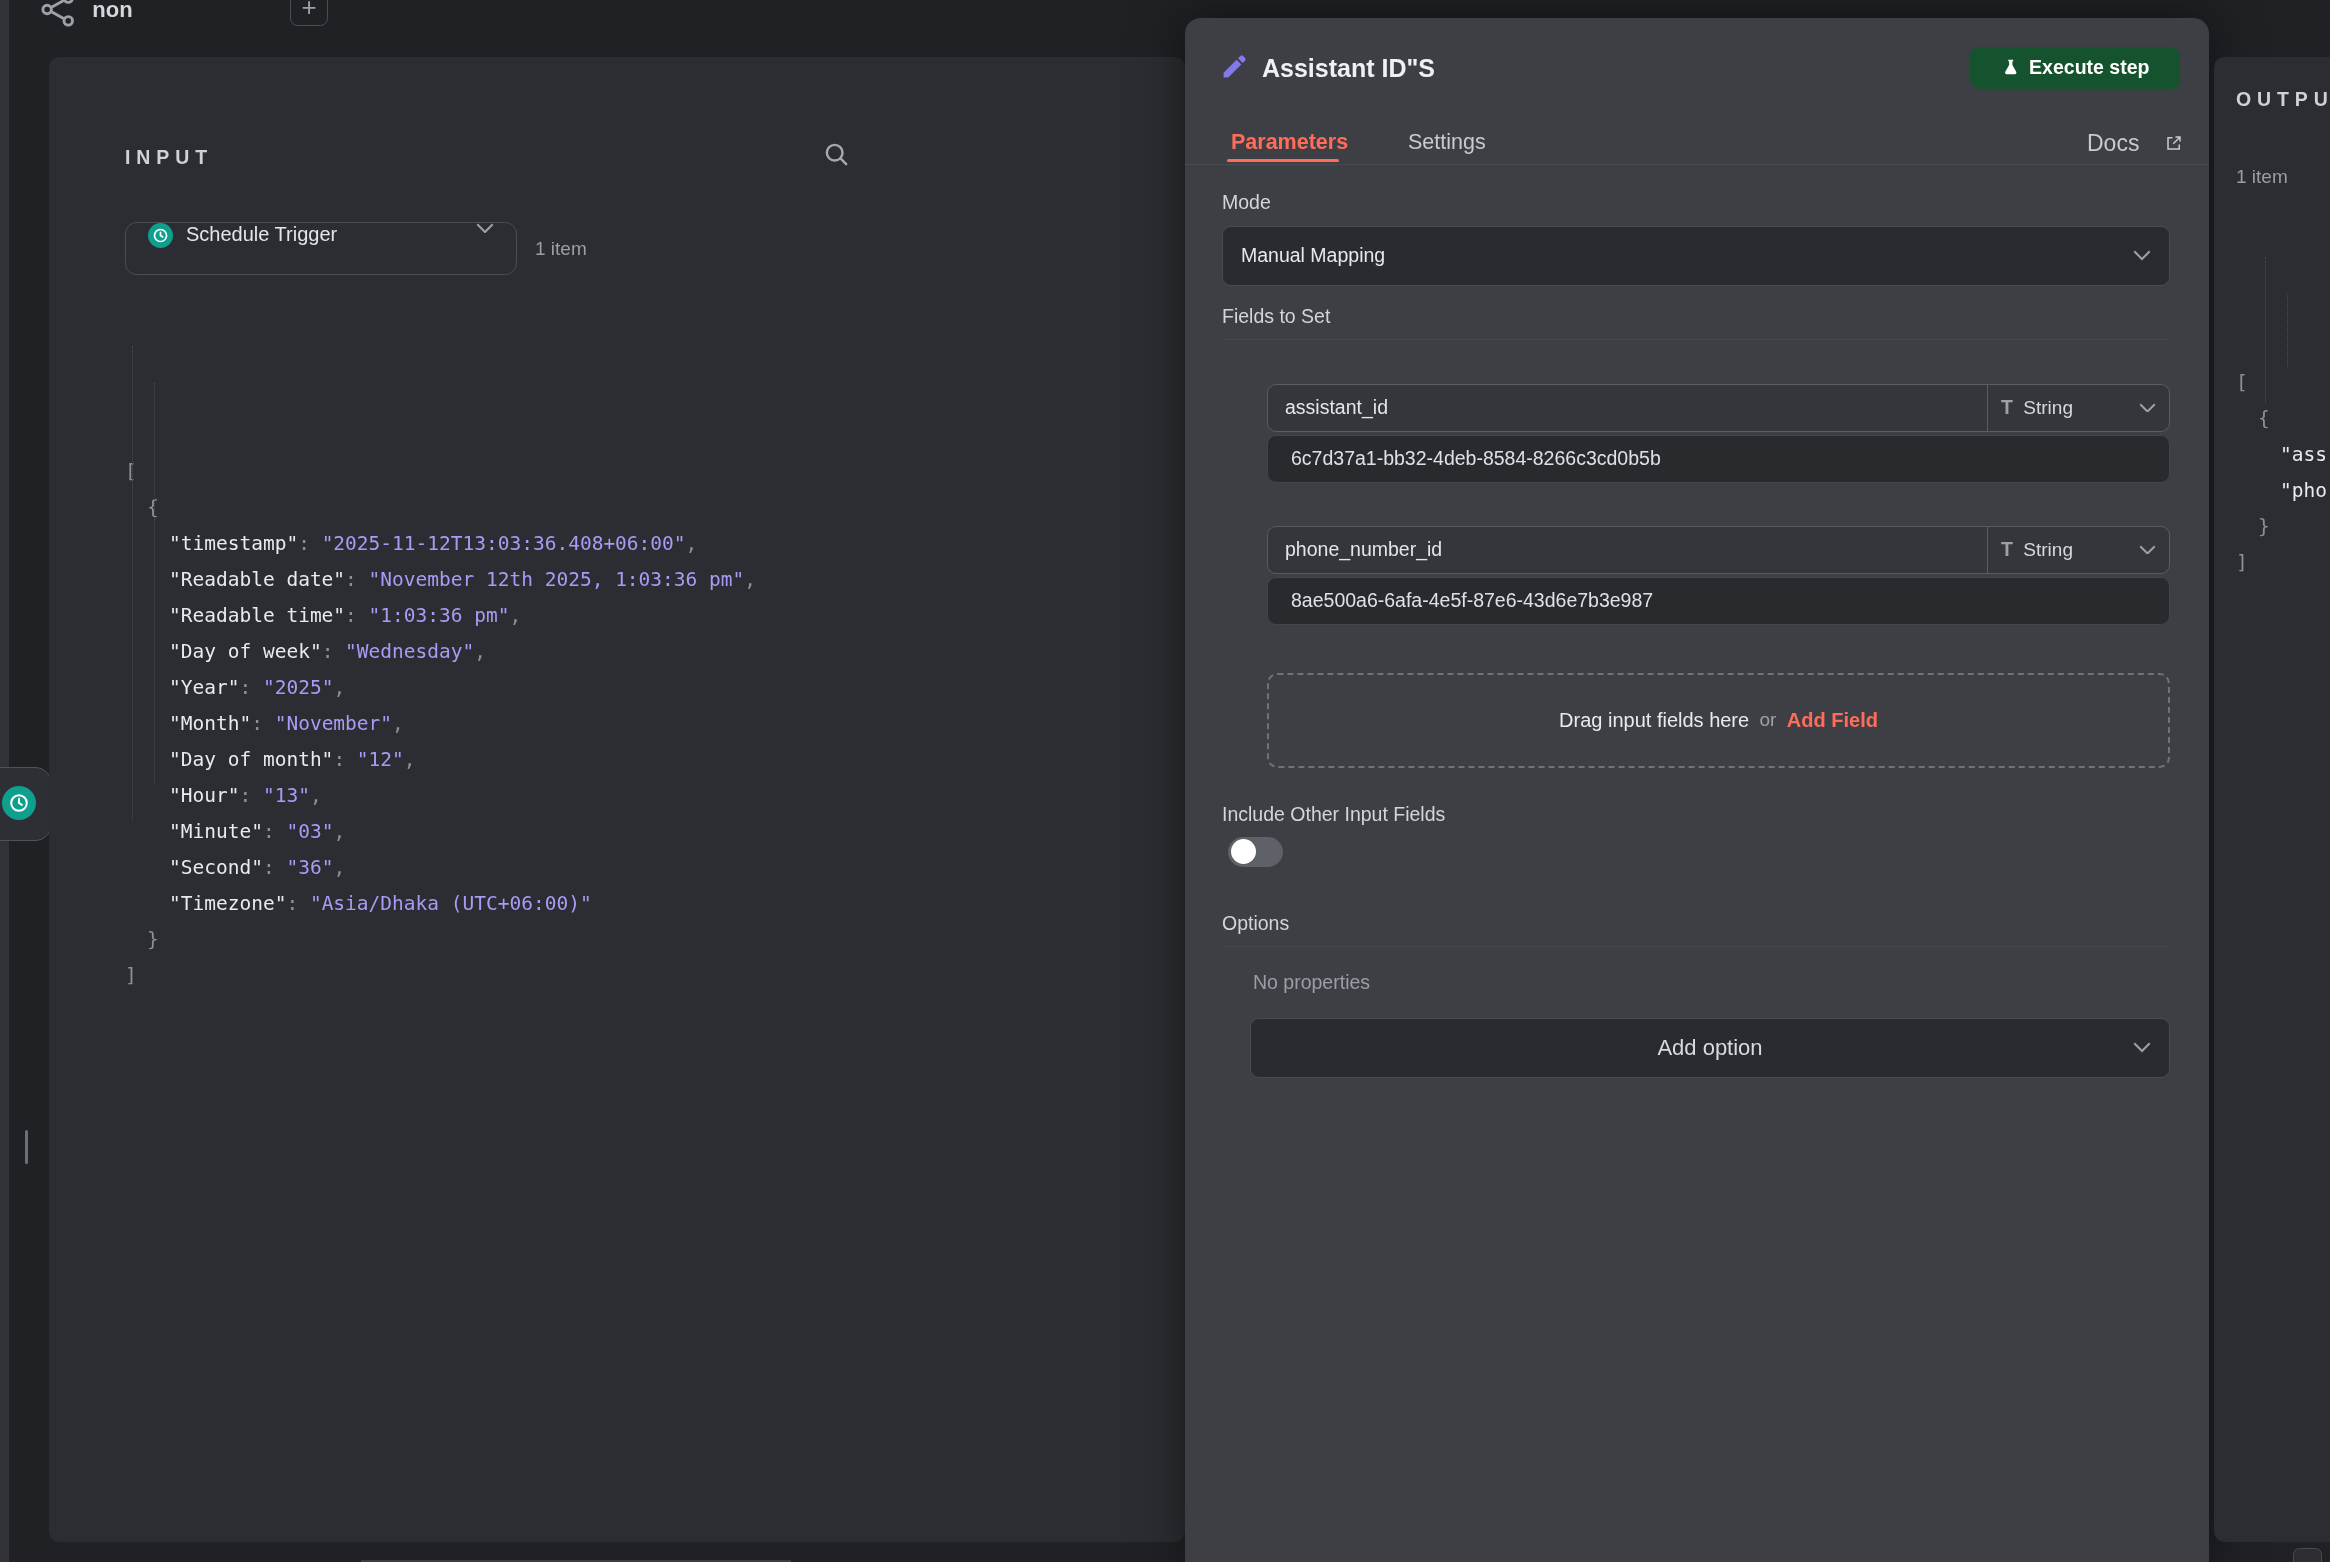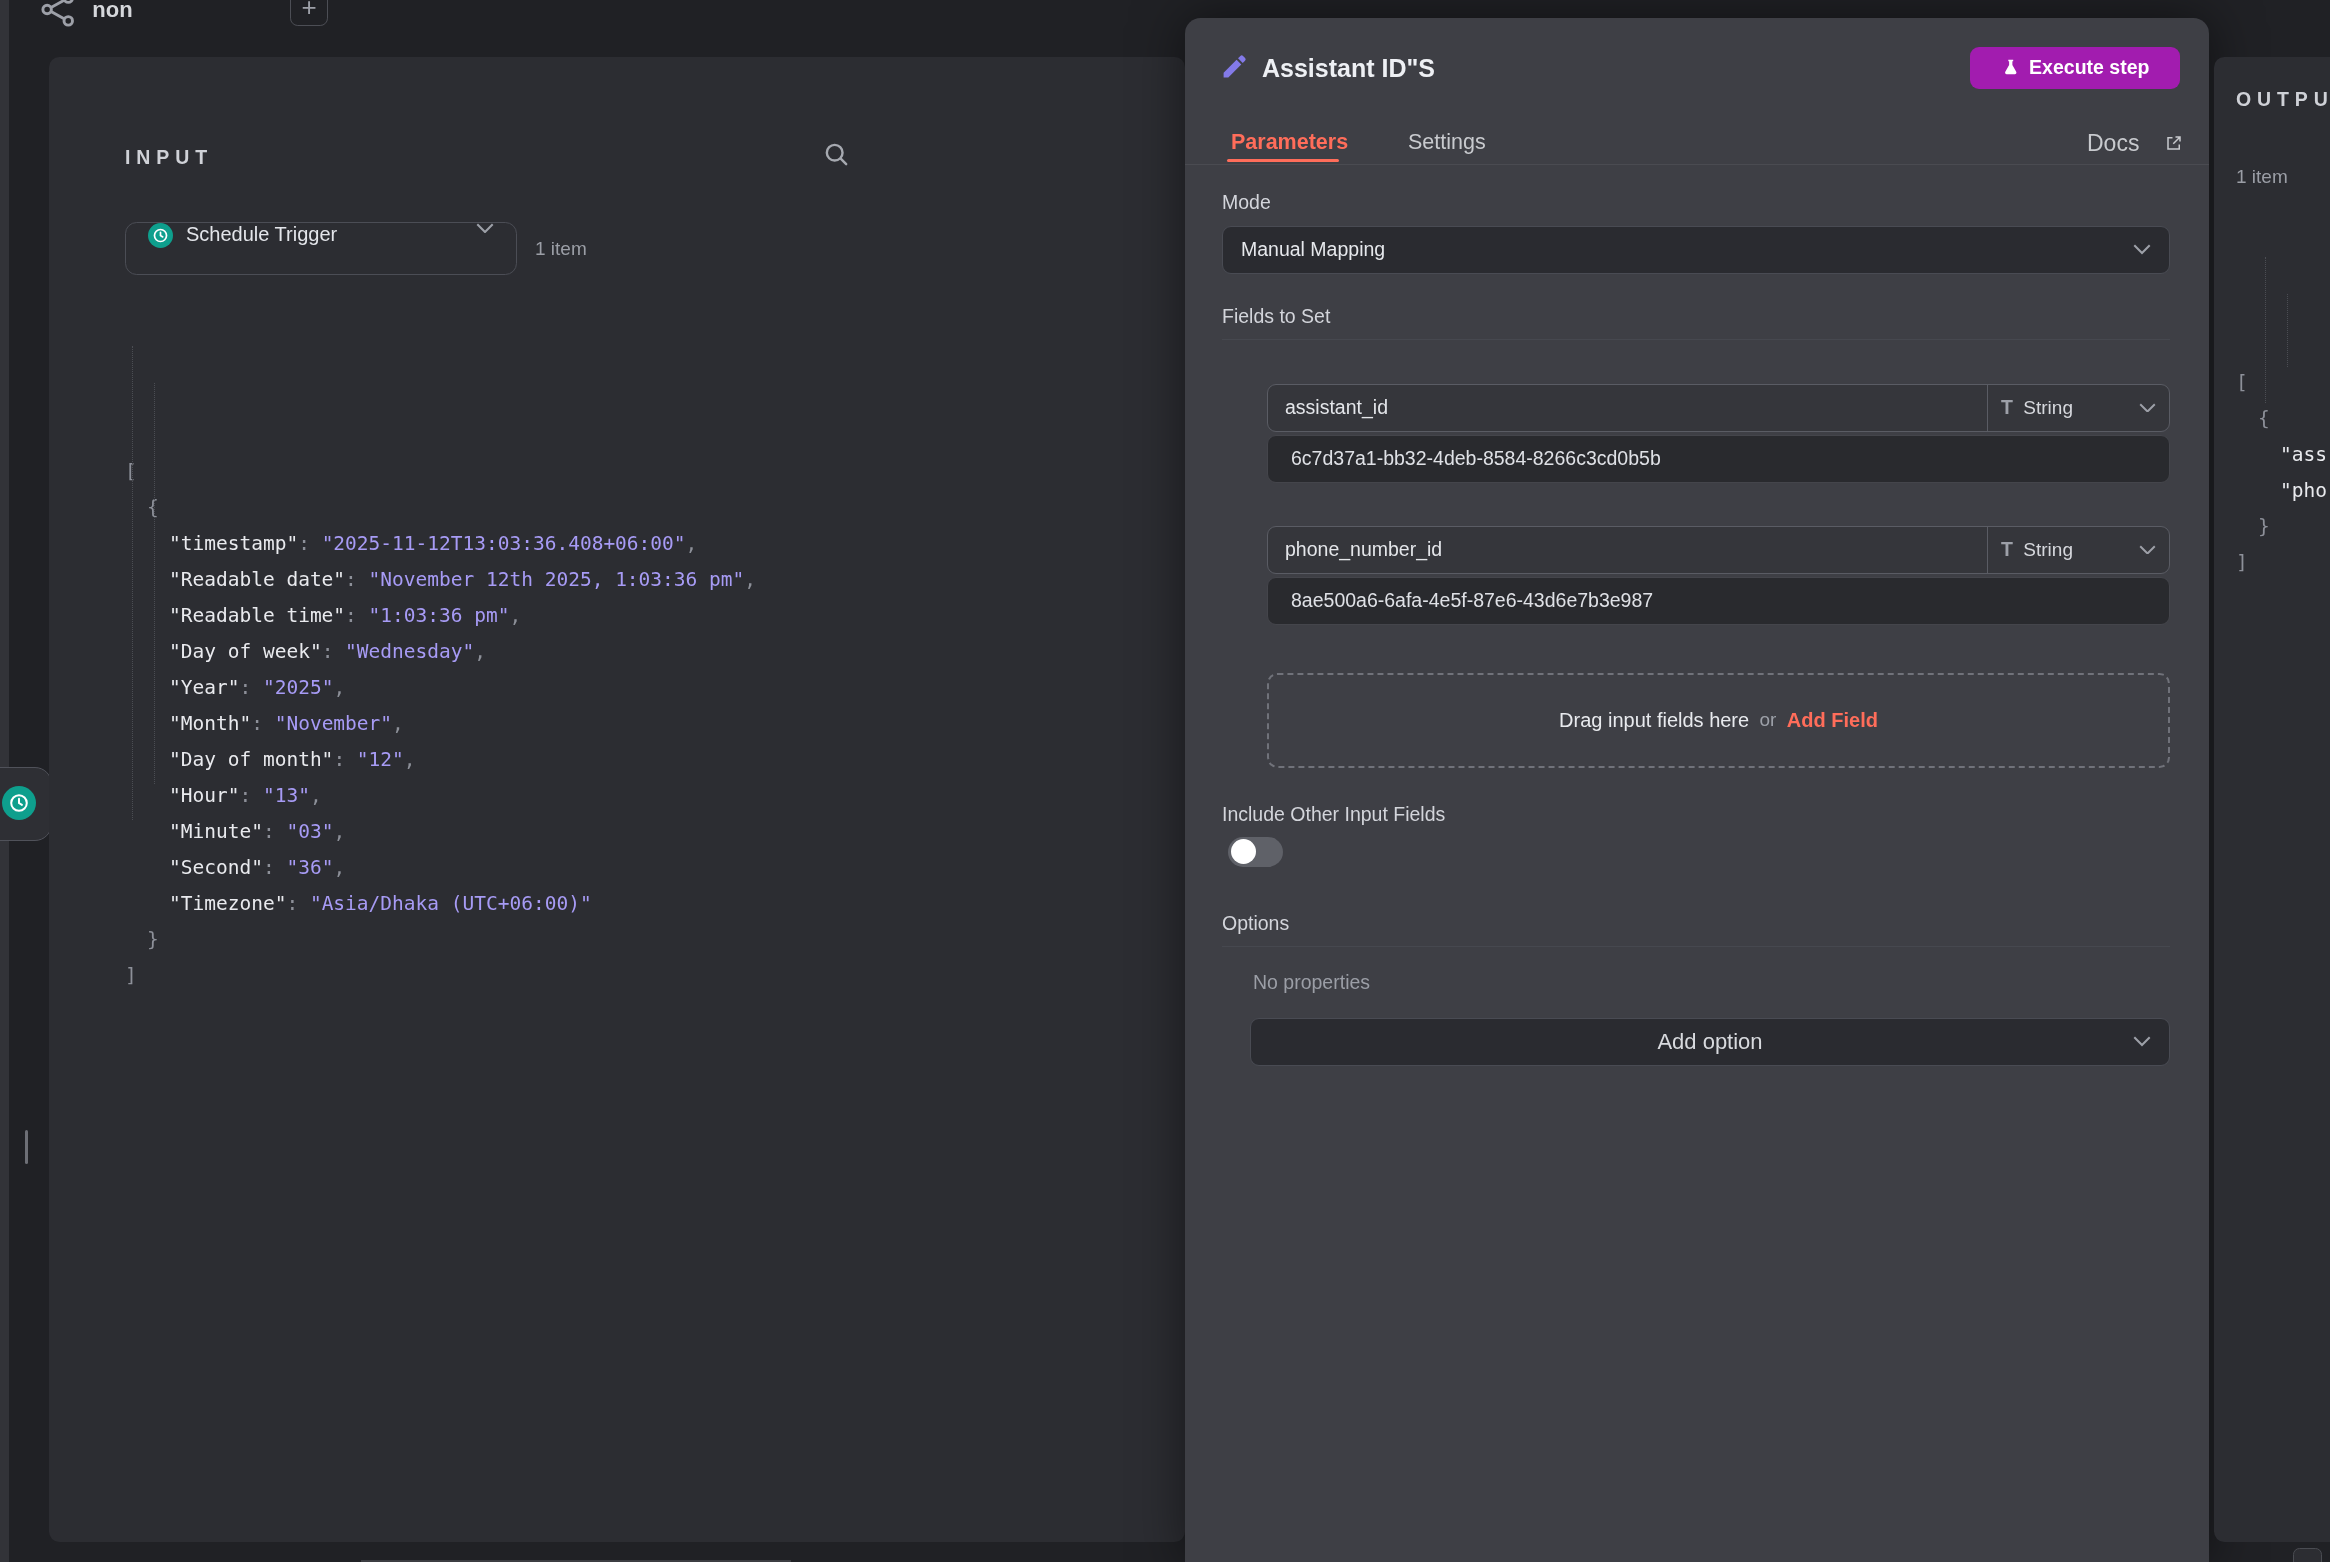--- a/index.html
+++ b/index.html
@@ -36,30 +36,30 @@
   .jline { height:36px; }
   .jpunc { color:#8d9099; }
   .jkey { color:#e9eaee; }
   .jval { color:#a79bf5; }
   .guide { position:absolute; border-left:1.3px dotted #4b4d53; }
 
   
   .ndv { position:absolute; left:1185px; top:17.6px; width:1024px; height:1545px; background:#3e3f45; border-radius:15.6px 15.6px 0 0; box-shadow:0 0 52px rgba(0,0,0,0.5); }
   .ndv-pencil { position:absolute; left:34px; top:34px; }
   .ndv-title { position:absolute; left:77px; top:36px; font-size:25px; font-weight:700; color:#eef0f4; }
-  .execute-btn { position:absolute; left:785px; top:29px; width:210px; height:42px; background:#a21caf; border-radius:9px; color:#ffffff; font-size:19.5px; font-weight:600; display:flex; align-items:center; justify-content:center; gap:9px; }
+  .execute-btn { position:absolute; left:785px; top:29px; width:210px; height:42px; background:#14532d; border-radius:9px; color:#ffffff; font-size:19.5px; font-weight:600; display:flex; align-items:center; justify-content:center; gap:9px; }
   .ndv-tab { position:absolute; top:112px; font-size:21.5px; }
   .tab-parameters { left:46px; color:#ff6d5a; font-weight:600; }
   .tab-settings { left:223px; color:#c8cace; }
   .tab-underline { position:absolute; left:42px; top:141px; width:112px; height:3.9px; background:#ff6d5a; border-radius:2px; }
   .docs-link { position:absolute; left:902px; top:112px; font-size:23px; color:#c8cace; display:flex; align-items:center; gap:26px; }
   .ndv-divider { position:absolute; left:0; top:146px; width:1024px; height:1.3px; background:#4a4b51; }
 
   .field-label { position:absolute; font-size:19.5px; color:#d3d5db; }
-  .mode-select, .add-option-select { position:absolute; height:48px; background:#2a2b30; border:1.3px solid #494b53; border-radius:9px; display:flex; align-items:center; padding:0 18px; }
+  .mode-select, .add-option-select { position:absolute; height:60px; background:#2a2b30; border:1.3px solid #494b53; border-radius:9px; display:flex; align-items:center; padding:0 18px; }
   .mode-select { left:37px; top:208px; width:948px; }
   .mode-value { flex:1; font-size:19.5px; color:#e6e8ec; }
   .section-divider { position:absolute; left:37px; width:948px; height:1.3px; background:#46484f; }
 
   .field-card-row { position:absolute; left:82px; width:903px; height:48px; border:1.3px solid #5a5c64; border-radius:9px; display:flex; align-items:stretch; background:#35363b; overflow:hidden; }
   .field-name-input { flex:1; background:transparent; border:none; outline:none; color:#e4e6ea; font-size:19.5px; padding:0 17px; font-family:"Liberation Sans", sans-serif; }
   .type-select { width:182px; border-left:1.3px solid #5a5c64; display:flex; align-items:center; gap:10.4px; padding:0 13px; }
   .type-glyph { font-size:19.5px; color:#9da0a8; font-weight:600; }
   .type-label { flex:1; font-size:19px; color:#d6d8dd; }
   .field-value-row { position:absolute; left:82px; width:903px; height:48px; background:#292a2e; border:1.3px solid #44454b; border-radius:9px; display:flex; align-items:center; }

